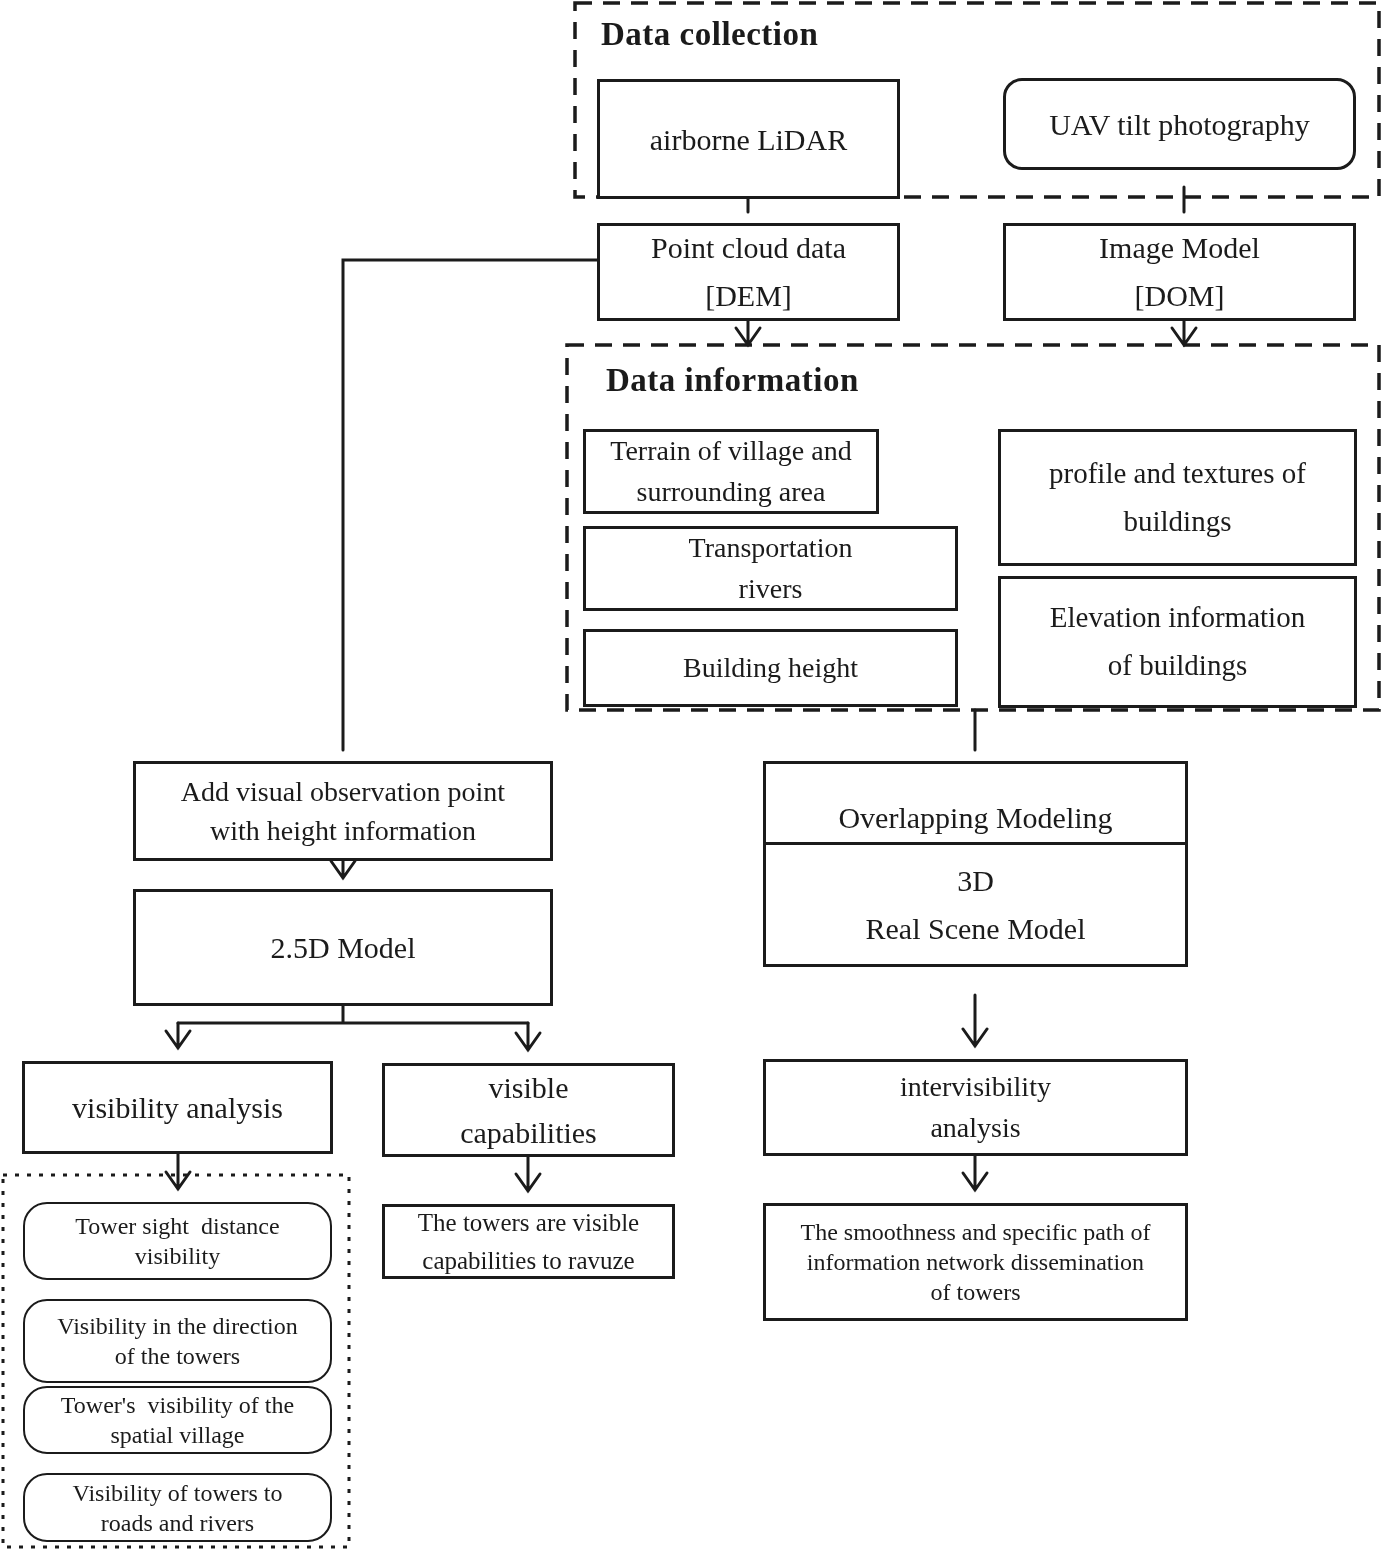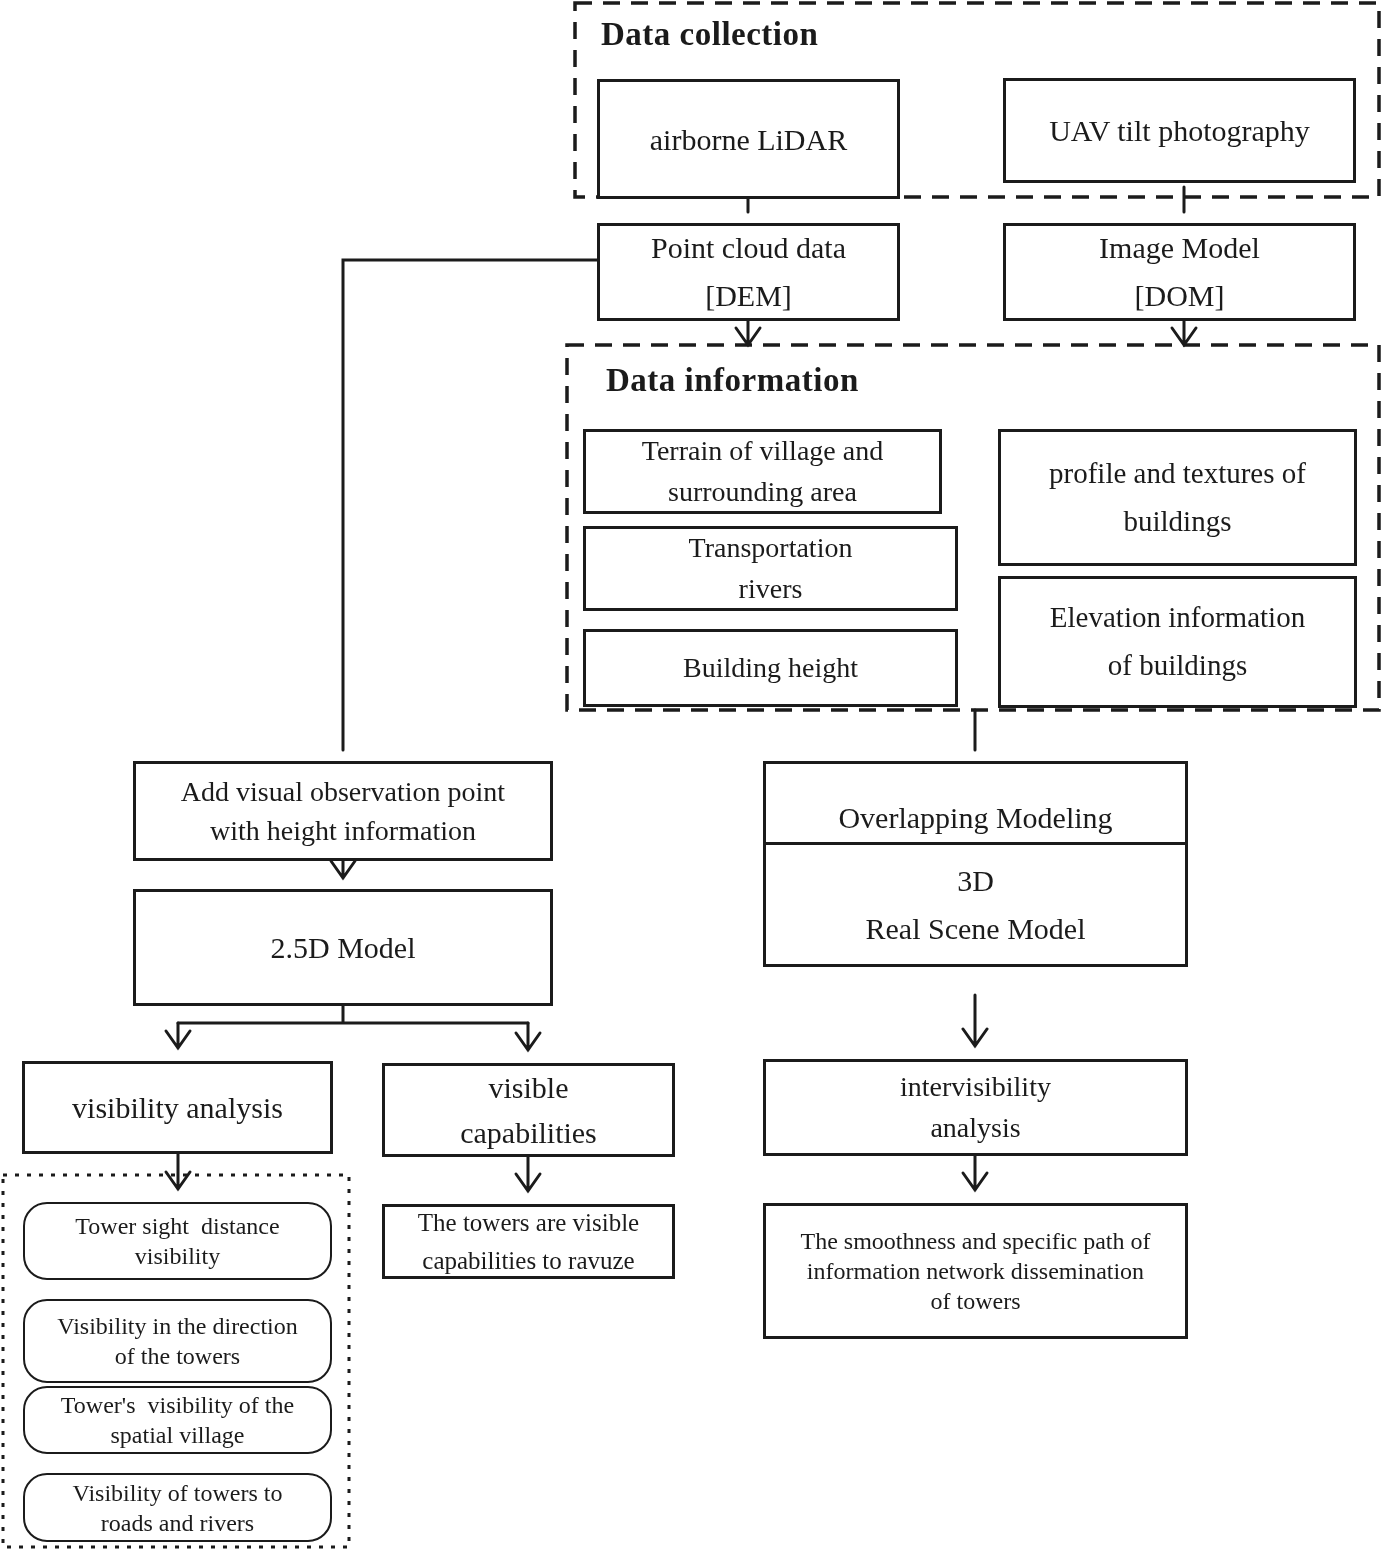--- a/index.html
+++ b/index.html
@@ -90,28 +90,28 @@
       <path d="M528 1146 V1191 M516 1174 L528 1191 L540 1174"></path>
 
       <path d="M975 1145 V1190 M963 1173 L975 1190 L987 1173"></path>
     </g>
   </svg>
 
   <div class="group-title" style="left:601px; top:16px;">Data collection</div>
   <div class="group-title" style="left:606px; top:362px;">Data information</div>
 
   <div class="node fs30" style="left:597px; top:68px; width:303px; height:120px;">airborne LiDAR</div>
-  <div class="node fs30" style="left:1003px; top:67px; width:353px; height:105px;">UAV tilt photography</div>
+  <div class="node fs30" style="left:1003px; top:67px; width:353px; height:92px;border-radius:19px;">UAV tilt photography</div>
 
   <div class="node fs30 lh16" style="left:597px; top:212px; width:303px; height:98px;">Point cloud data
 [DEM]</div>
   <div class="node fs30 lh16" style="left:1003px; top:212px; width:353px; height:98px;">Image Model
 [DOM]</div>
 
-  <div class="node fs28" style="left:583px; top:418px; width:359px; height:85px;">Terrain of village and
+  <div class="node fs28" style="left:583px; top:418px; width:296px; height:85px;">Terrain of village and
 surrounding area</div>
   <div class="node fs28" style="left:583px; top:515px; width:375px; height:85px;">Transportation
 rivers</div>
   <div class="node fs28" style="left:583px; top:618px; width:375px; height:78px;">Building height</div>
   <div class="node fs29" style="left:998px; top:418px; width:359px; height:137px;">profile and textures of
 buildings</div>
   <div class="node fs29" style="left:998px; top:565px; width:359px; height:132px;">Elevation information
 of buildings</div>
 
   <div class="node fs28 lh14" style="left:133px; top:750px; width:420px; height:100px;">Add visual observation point
@@ -130,17 +130,17 @@
   <div class="node fs24 thin" style="left:23px; top:1375px; width:309px; height:68px;">Tower's  visibility of the
 spatial village</div>
   <div class="node fs24 thin" style="left:23px; top:1462px; width:309px; height:69px;">Visibility of towers to
 roads and rivers</div>
 
   <div class="node fs30" style="left:763px; top:750px; width:425px; height:112px;">Overlapping Modeling</div>
   <div class="node fs30 lh16" style="left:763px; top:831px; width:425px; height:125px;">3D
 Real Scene Model</div>
   <div class="node fs28" style="left:763px; top:1048px; width:425px; height:97px;">intervisibility
 analysis</div>
-  <div class="node fs24" style="left:763px; top:1192px; width:425px; height:136px;">The smoothness and specific path of
+  <div class="node fs24" style="left:763px; top:1192px; width:425px; height:118px;">The smoothness and specific path of
 information network dissemination
 of towers</div>
 
 </div>
 
 </body></html>

